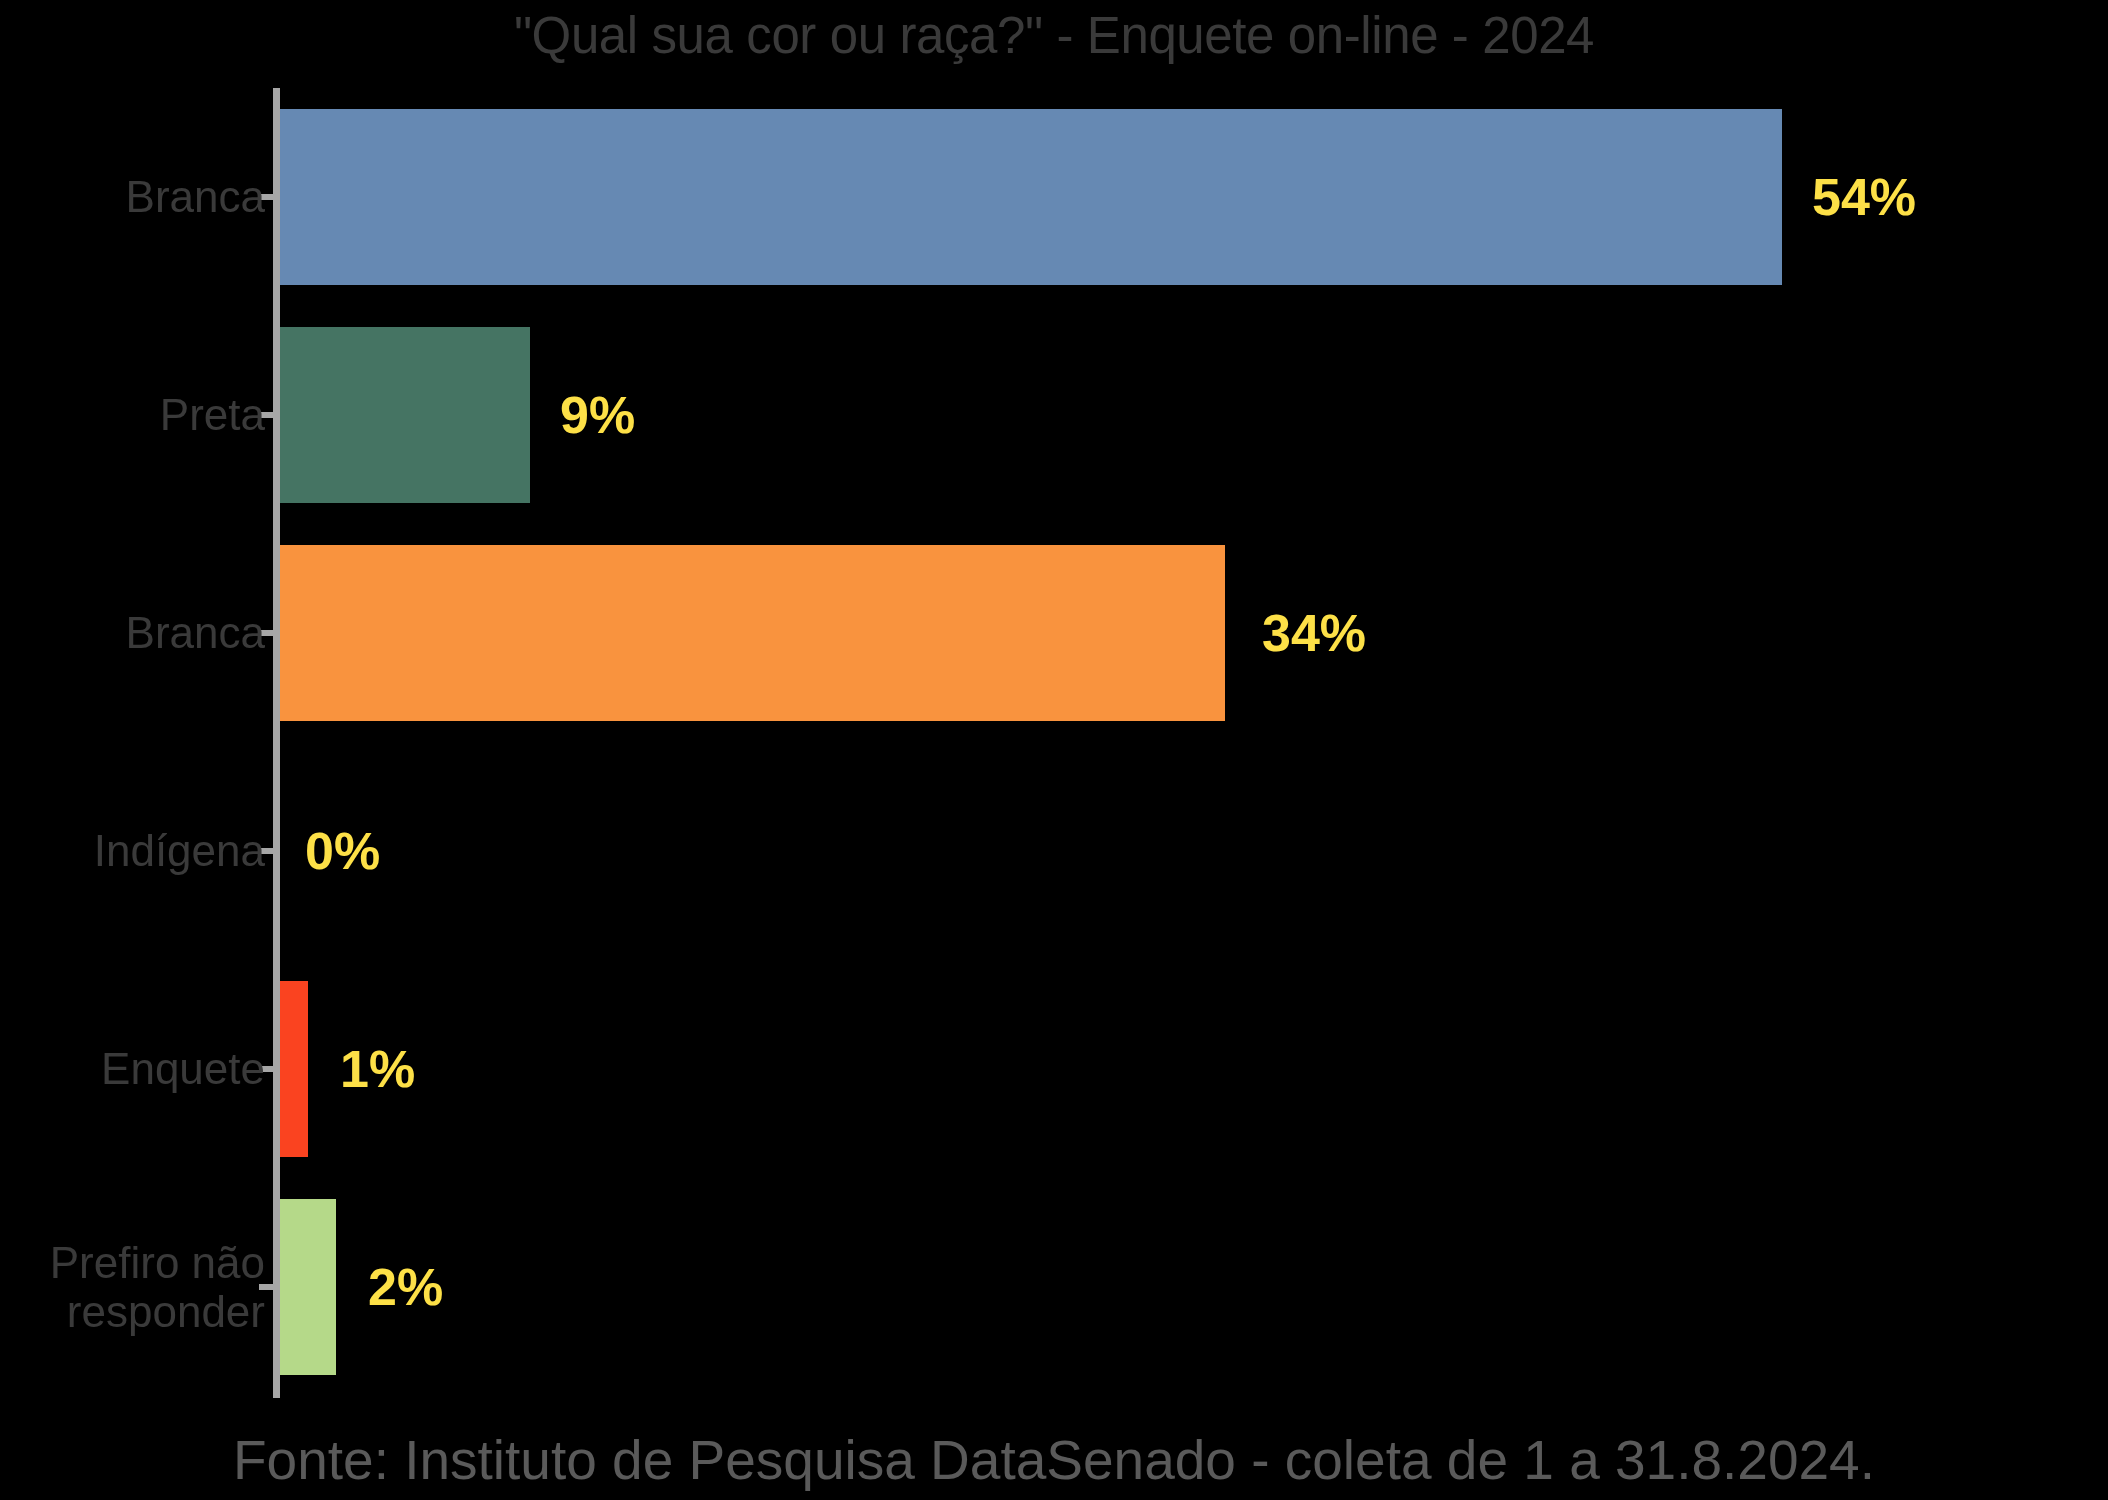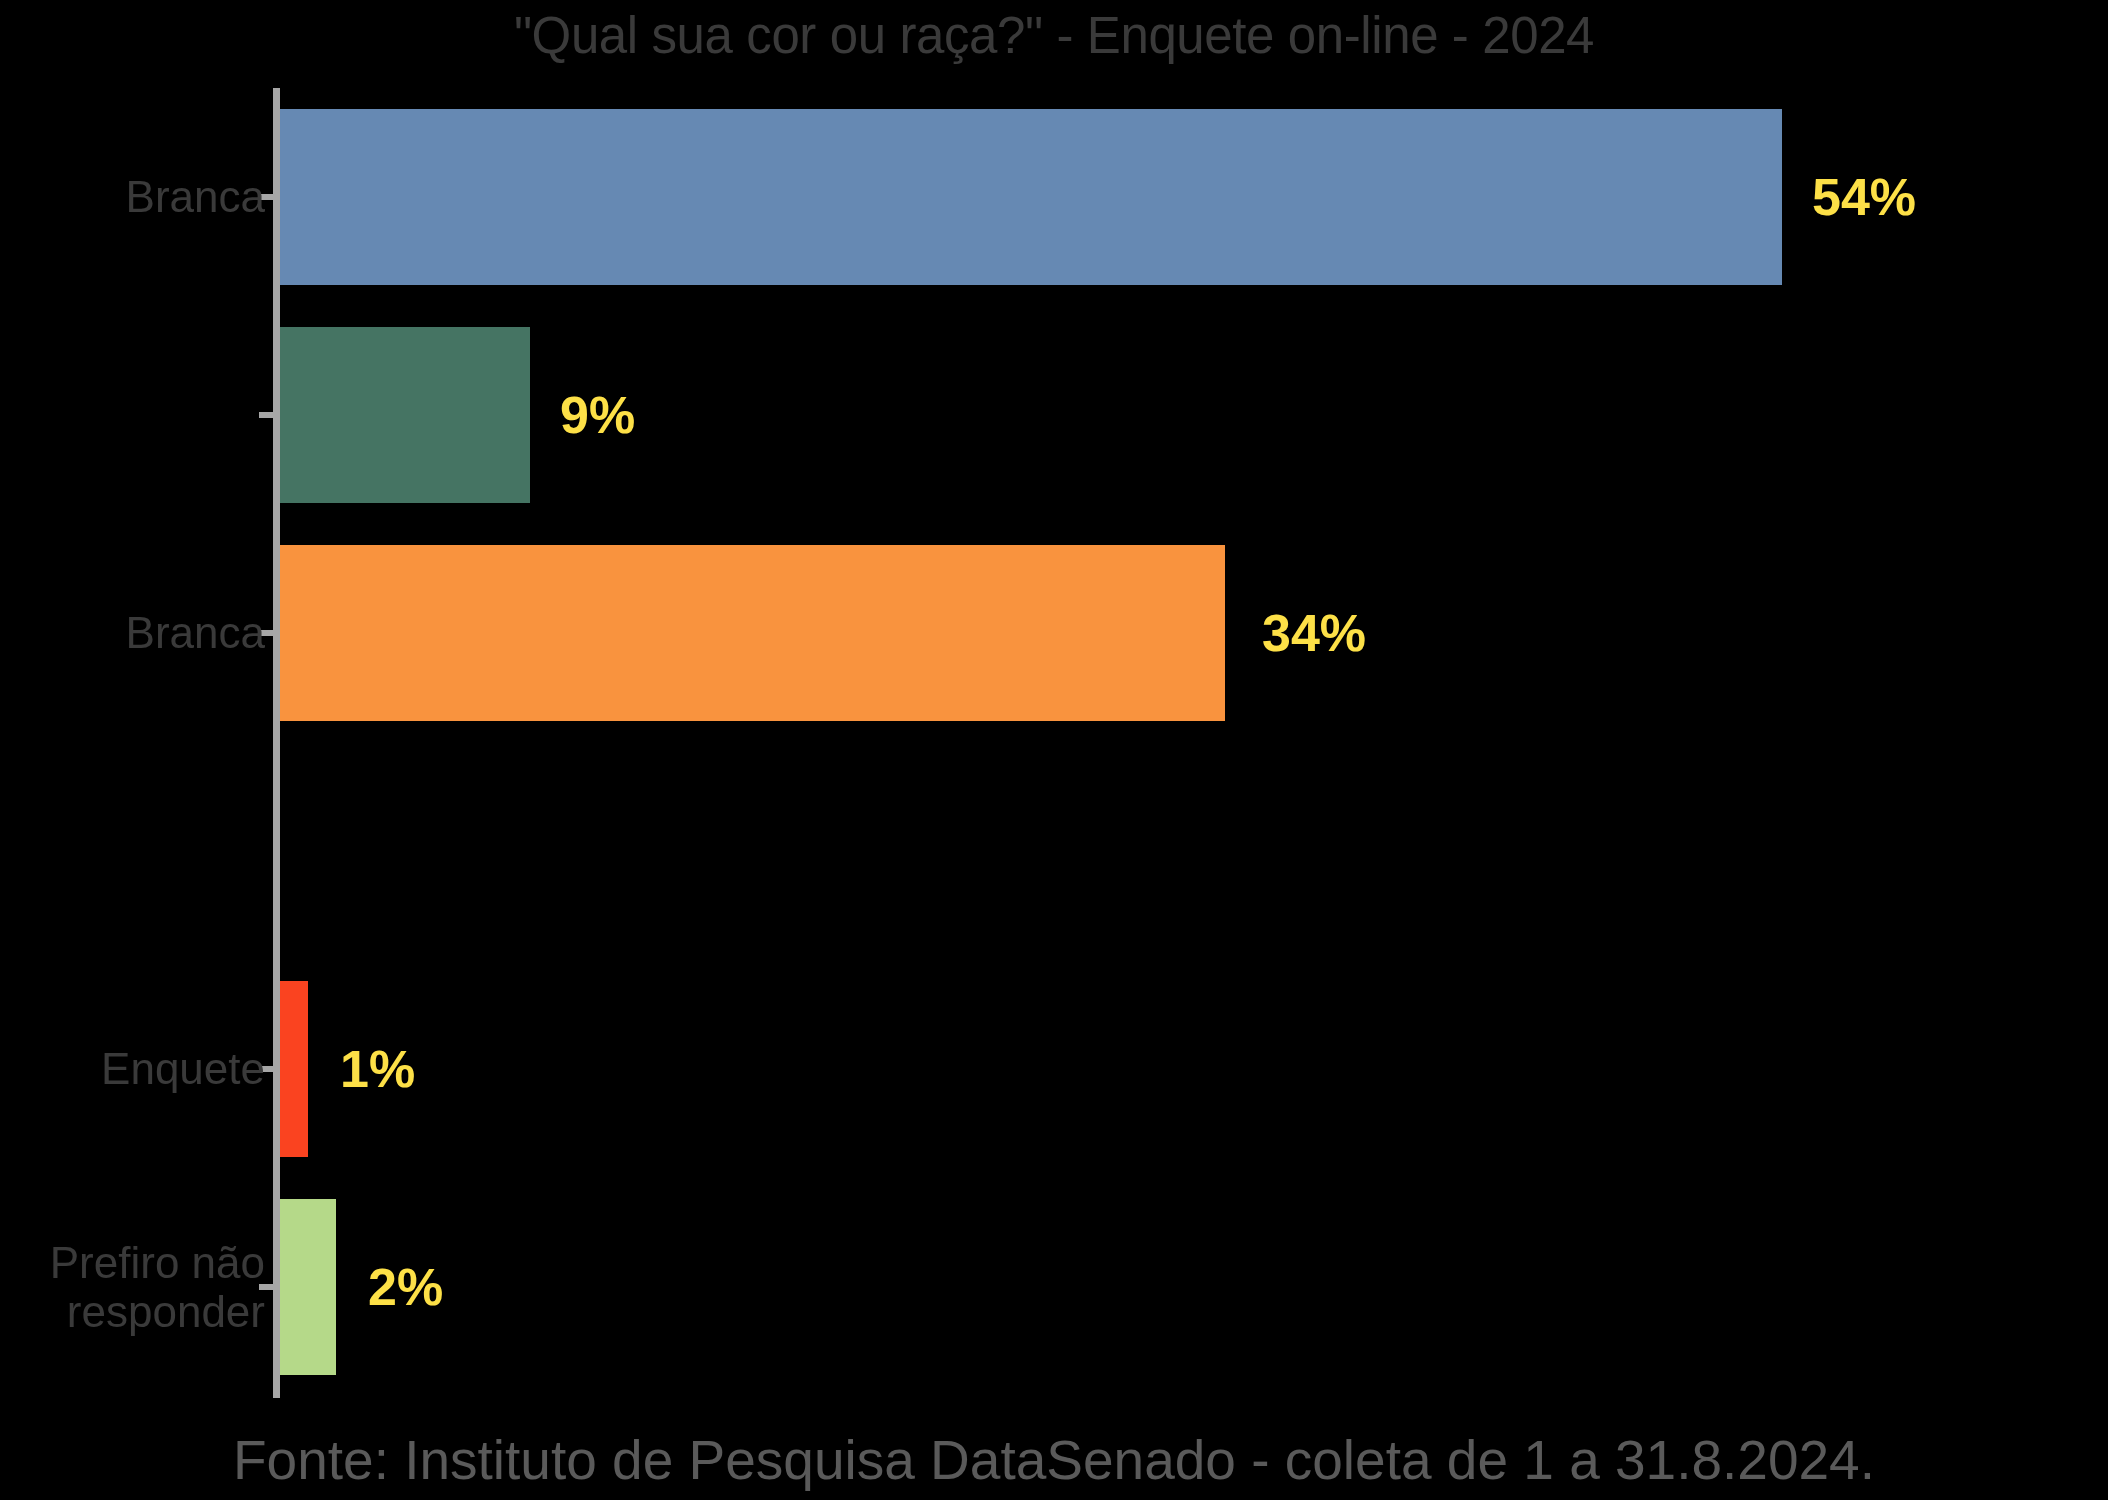--- a/index.html
+++ b/index.html
@@ -136,33 +136,44 @@
       <div class="tick-mark"></div>
       <div class="cat-label">
         <span>Branca</span>
       </div>
       <div class="bar" style="width:1502px;background:#6689b3;"></div>
       <div class="bar-value" style="left:1812px;">54%</div>
     </div>
 
     <div class="cat-row" style="top:218px;">
       <div class="tick-mark"></div>
+      <div class="cat-label">
+        <span>Preta</span>
+      </div>
       <div class="bar" style="width:250px;background:#457463;"></div>
       <div class="bar-value" style="left:560px;">9%</div>
     </div>
 
     <div class="cat-row" style="top:436px;">
       <div class="tick-mark"></div>
       <div class="cat-label">
         <span>Branca</span>
       </div>
       <div class="bar" style="width:945px;background:#f9933e;"></div>
       <div class="bar-value" style="left:1262px;text-align:right;">34%</div>
     </div>
 
+    <div class="cat-row" style="top:654px;">
+      <div class="tick-mark"></div>
+      <div class="cat-label">
+        <span>Indígena</span>
+      </div>
+      <div class="bar" style="width:0px;background:#000000;"></div>
+      <div class="bar-value" style="left:305px;">0%</div>
+    </div>
 
     <div class="cat-row" style="top:872px;">
       <div class="tick-mark"></div>
       <div class="cat-label">
         <span>Enquete</span>
       </div>
       <div class="bar" style="width:28px;background:#fa4320;"></div>
       <div class="bar-value" style="left:340px;">1%</div>
     </div>
 

